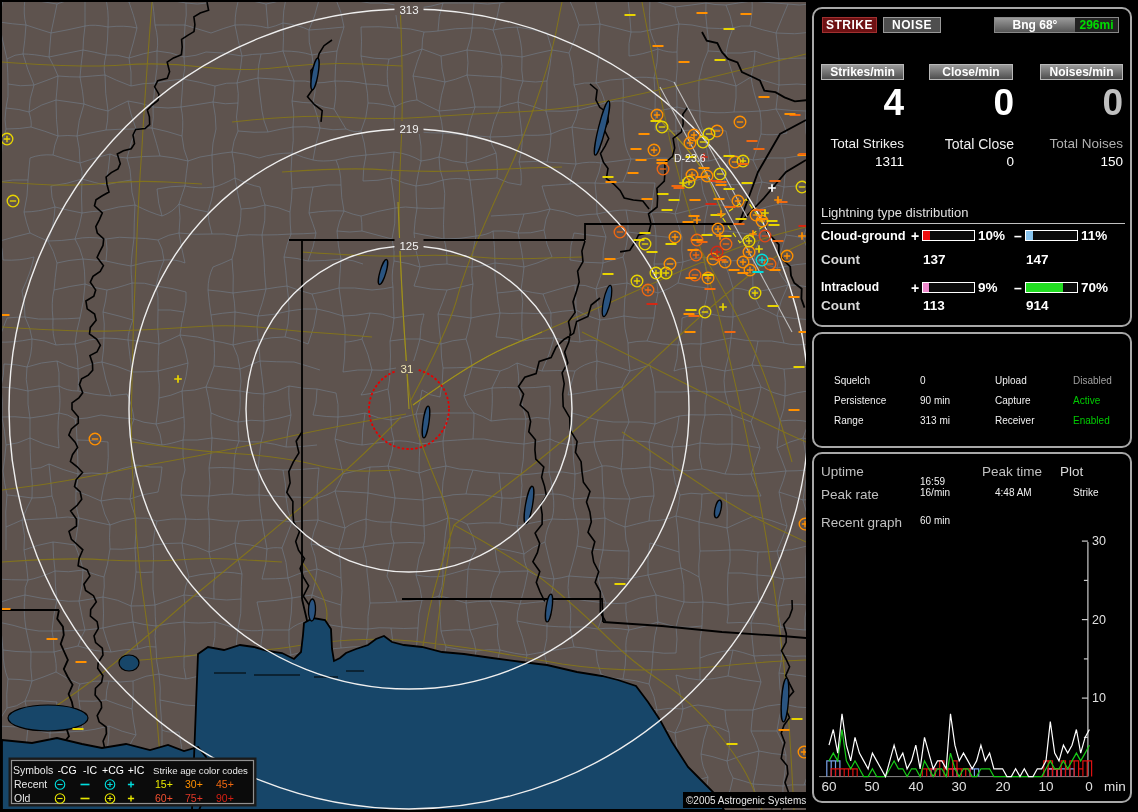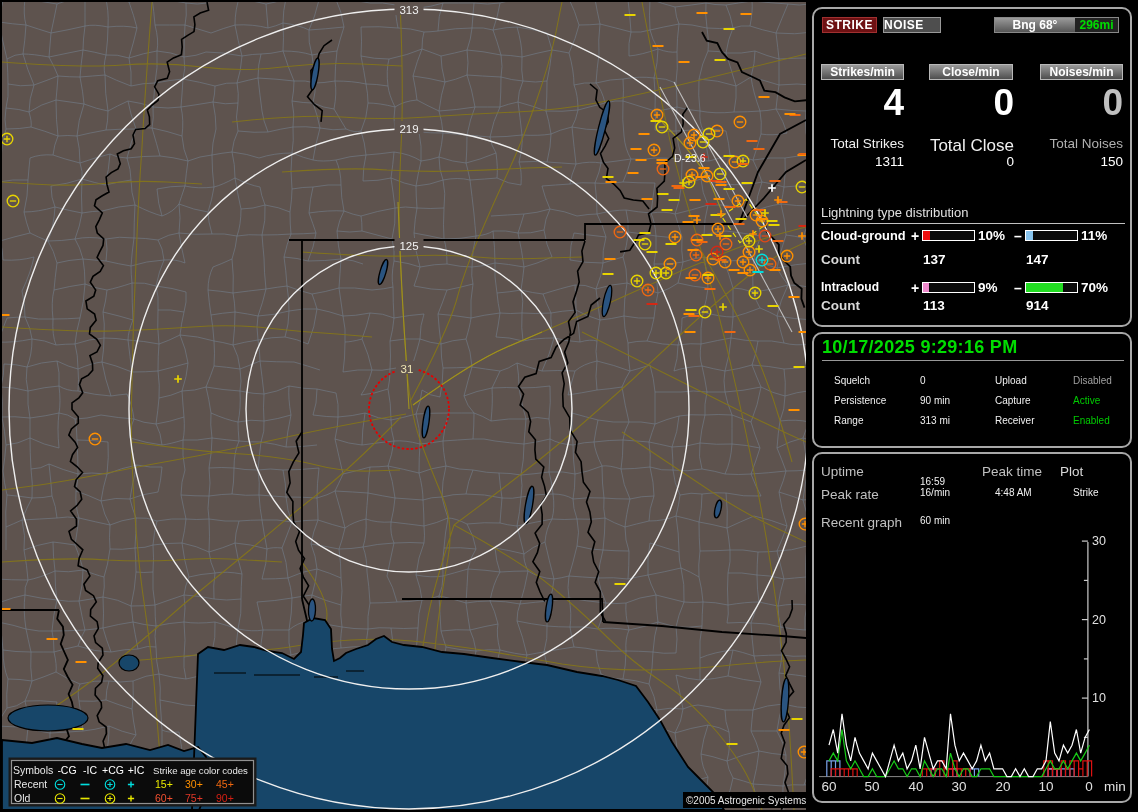--- a/index.html
+++ b/index.html
@@ -255,36 +255,36 @@
 <text x="153" y="800" font-family="Liberation Sans, sans-serif" font-size="10.5" fill="#f05030">60+</text>
 <text x="183" y="800" font-family="Liberation Sans, sans-serif" font-size="10.5" fill="#e03828">75+</text>
 <text x="214" y="800" font-family="Liberation Sans, sans-serif" font-size="10.5" fill="#d42014">90+</text>
 <rect x="681" y="790" width="123" height="16" fill="#000"></rect>
 <text x="684" y="802" font-family="Liberation Sans, sans-serif" font-size="10" fill="#e8e8e8">©2005 Astrogenic Systems</text>
 </svg>
 </div>
 
 <div class="panel" style="top:7px;height:320px">
   <div class="abs" style="left:8px;top:8px;width:55px;height:16px;background:#6e1113;border:1px solid #a03030;color:#fff;font-weight:bold;font-size:12px;line-height:14px;text-align:center;letter-spacing:0.5px">STRIKE</div>
-  <div class="abs" style="left:69px;top:8px;width:58px;height:16px;background:#4e4e4e;border:1px solid #999;color:#fff;font-weight:bold;font-size:12px;line-height:14px;letter-spacing:0.5px">NOISE</div>
+  <div class="abs" style="left:69px;top:8px;width:58px;height:16px;background:#4e4e4e;border:1px solid #999;color:#fff;font-weight:bold;font-size:12px;line-height:14px;text-align:center;letter-spacing:0.5px">NOISE</div>
   <div class="abs" style="left:180px;top:8px;width:125px;height:16px;border:1px solid #888;background:#222">
     <div class="abs" style="left:0;top:0;width:80px;height:14px;background:linear-gradient(#9a9a9a,#555);color:#fff;font-weight:bold;font-size:12px;line-height:14px;text-align:center">Bng 68°</div>
     <div class="abs" style="left:80px;top:0;width:43px;height:22px;color:#00dd00;font-weight:bold;font-size:12px;line-height:14px;text-align:center">296mi</div>
   </div>
 
   <div class="gbtn" style="left:7px;top:55px;width:83px">Strikes/min</div>
   <div class="gbtn" style="left:115px;top:55px;width:84px">Close/min</div>
   <div class="gbtn" style="left:226px;top:55px;width:83px">Noises/min</div>
 
   <div class="abs" style="left:0px;top:73px;width:90px;text-align:right;color:#fff;font-size:37px;font-weight:bold">4</div>
   <div class="abs" style="left:110px;top:73px;width:90px;text-align:right;color:#fff;font-size:37px;font-weight:bold">0</div>
   <div class="abs" style="left:219px;top:73px;width:90px;text-align:right;color:#c0c0c0;font-size:37px;font-weight:bold">0</div>
 
   <div class="abs" style="left:0px;top:127px;width:90px;text-align:right;color:#f0f0f0;font-size:13.5px">Total Strikes</div>
-  <div class="abs" style="left:110px;top:127px;width:90px;text-align:right;color:#f0f0f0;font-size:17px">Total Close</div>
+  <div class="abs" style="left:110px;top:127px;width:90px;text-align:right;color:#f0f0f0;font-size:14px">Total Close</div>
   <div class="abs" style="left:219px;top:127px;width:90px;text-align:right;color:#b0b0b0;font-size:13.5px">Total Noises</div>
 
   <div class="abs" style="left:0px;top:145px;width:90px;text-align:right;color:#fff;font-size:13.5px">1311</div>
   <div class="abs" style="left:110px;top:145px;width:90px;text-align:right;color:#fff;font-size:13.5px">0</div>
   <div class="abs" style="left:219px;top:145px;width:90px;text-align:right;color:#fff;font-size:13.5px">150</div>
 
   <div class="abs" style="left:7px;top:196px;width:304px;border-bottom:1px solid #c0c0c0;color:#e0e0e0;font-size:13px;padding-bottom:3px">Lightning type distribution</div>
 
   <div class="abs" style="left:7px;top:219px;color:#fff;font-size:12.8px;font-weight:bold">Cloud-ground</div>
   <div class="abs" style="left:97px;top:219px;color:#fff;font-size:14px;font-weight:bold">+</div>
@@ -313,21 +313,20 @@
       <div style="width:37px;height:9px;background:#22dd22"></div>
     </div>
   <div class="abs" style="left:267px;top:271px;color:#fff;font-size:13.5px;font-weight:bold">70%</div>
 
   <div class="abs" style="left:7px;top:289px;color:#d8d8d8;font-size:13.5px;font-weight:bold">Count</div>
   <div class="abs" style="left:109px;top:289px;color:#fff;font-size:13.5px;font-weight:bold">113</div>
   <div class="abs" style="left:212px;top:289px;color:#fff;font-size:13.5px;font-weight:bold">914</div>
 </div>
 
 <div class="panel" style="top:332px;height:116px">
-  <div class="abs" style="left:8px;top:3px;width:302px;color:#00dd00;font-size:18px;font-weight:bold;border-bottom:1px solid #999;padding-bottom:2px;letter-spacing:0.3px">10/17/2025 9:29:16 PM</div>
   <div class="lbl" style="left:7px;top:41px">Squelch</div>
   <div class="lbl" style="left:93px;top:41px">0</div>
   <div class="lbl" style="left:168px;top:41px">Upload</div>
   <div class="abs lbl" style="left:246px;top:41px;color:#a0a0a0">Disabled</div>
   <div class="lbl" style="left:7px;top:61px">Persistence</div>
   <div class="lbl" style="left:93px;top:61px">90 min</div>
   <div class="lbl" style="left:168px;top:61px">Capture</div>
   <div class="abs lbl" style="left:246px;top:61px;color:#00cc00">Active</div>
   <div class="lbl" style="left:7px;top:81px">Range</div>
   <div class="lbl" style="left:93px;top:81px">313 mi</div>

